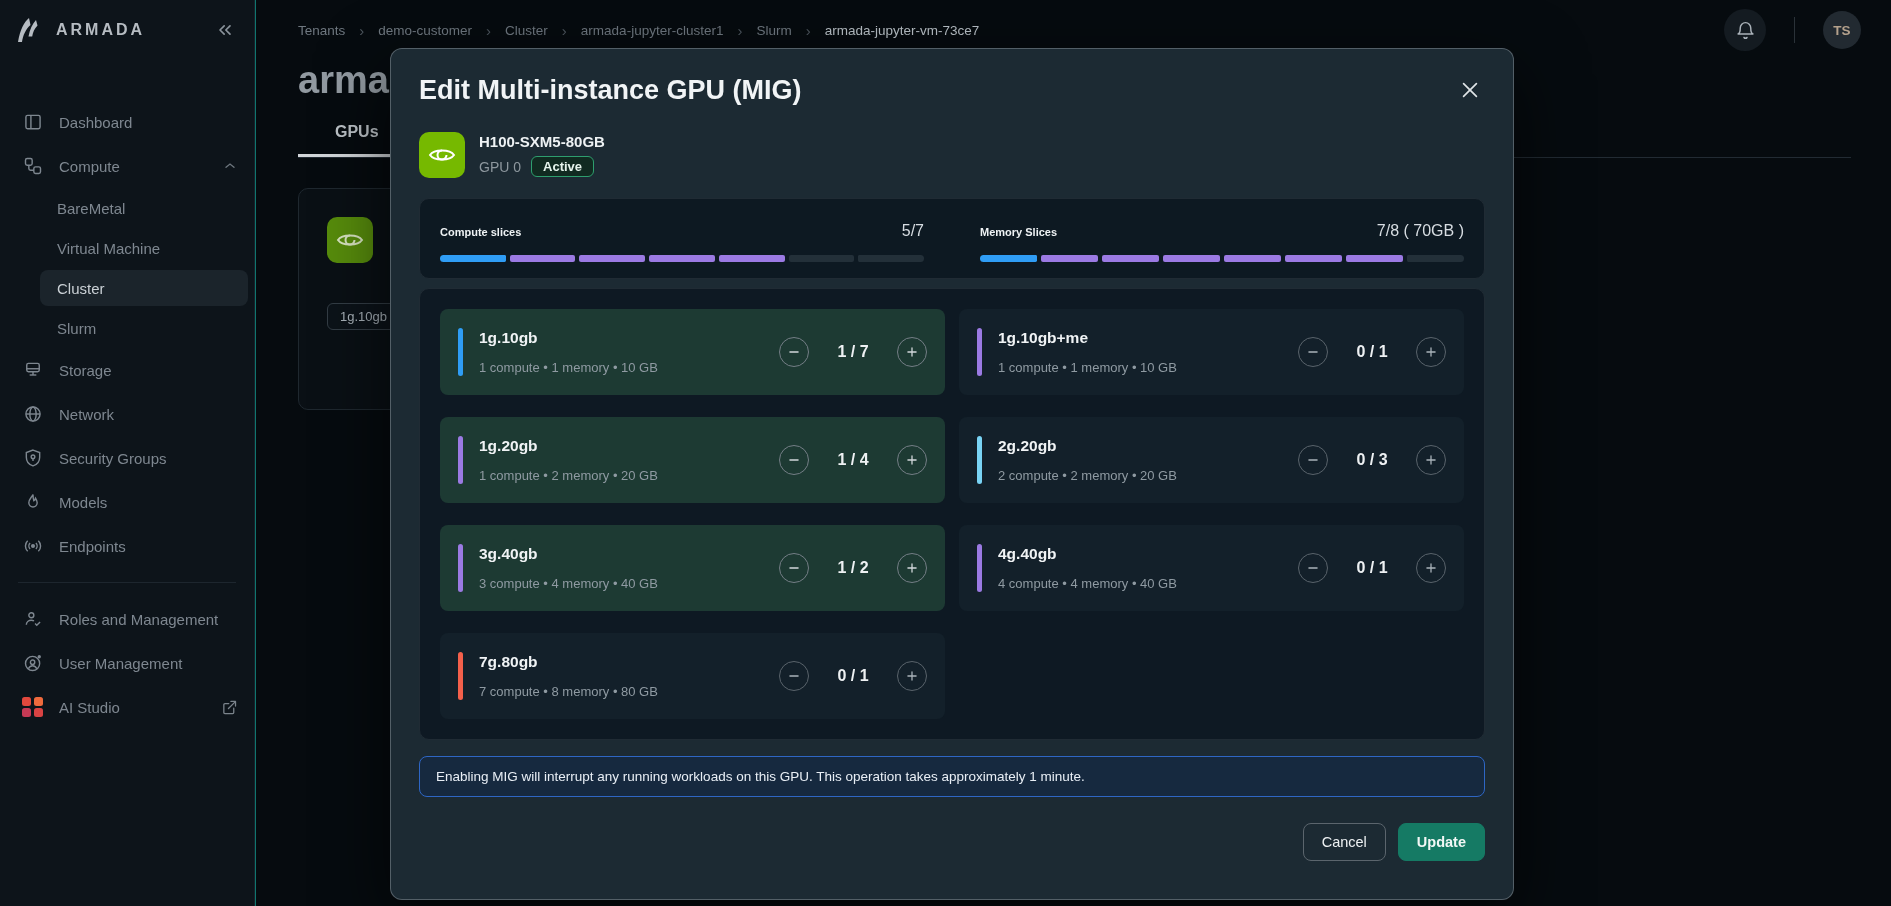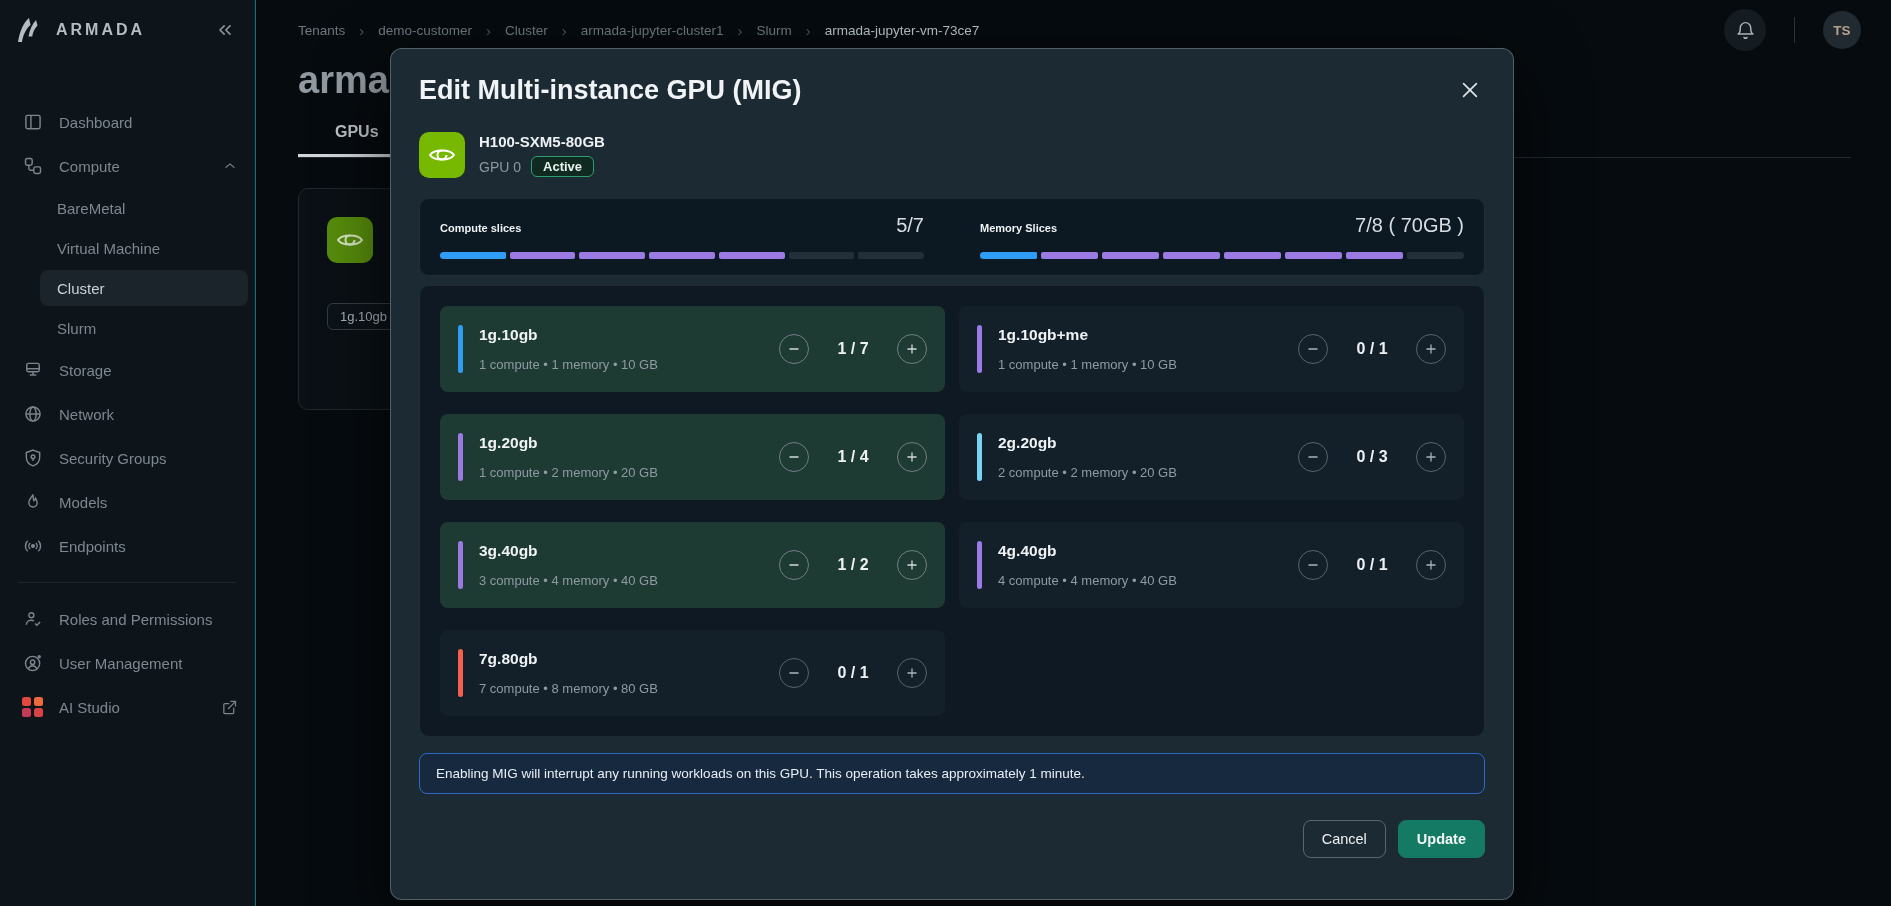--- a/index.html
+++ b/index.html
@@ -60,21 +60,21 @@
   .gpu-row { margin-top:26px; display:flex; gap:14px; align-items:center; }
   .gpu-meta-name { font-size:15px; font-weight:600; color:#eef2f4; }
   .gpu-meta-sub { margin-top:6px; display:flex; align-items:center; gap:10px; }
   .gpu-index { font-size:14px; color:#8d979e; }
   .badge { padding:2px 11px; border:1px solid #2e9e6e; border-radius:6px; background:#112a21; color:#e6f4ec; font-size:13px; font-weight:600; }
 
   .usage-panel { margin-top:20px; background:#0d1922; border:1px solid #202b34; border-radius:10px; padding:15px 20px 16px 20px; display:flex; gap:56px; }
   .usage-col { flex:1; }
   .usage-head { display:flex; align-items:baseline; }
   .usage-label { font-size:11px; font-weight:600; color:#eef2f4; }
-  .usage-value { margin-left:auto; font-size:20px; color:#d7dde2; }
+  .usage-value { margin-left:auto; font-size:16px; color:#d7dde2;margin-top:8px; }
   .usage-bar { margin-top:15px; display:flex; gap:4px; }
   .seg { flex:1; height:7px; border-radius:2px; background:#233039; }
   .seg.first { border-top-left-radius:5px; border-bottom-left-radius:5px; }
   .seg.last { border-top-right-radius:5px; border-bottom-right-radius:5px; }
 
   .slices-panel { margin-top:9px; background:#0e1923; border:1px solid #202b34; border-radius:10px; padding:20px; display:grid; grid-template-columns:1fr 1fr; gap:22px 14px; }
   .slice-card { display:flex; align-items:center; gap:16px; height:86px; padding:0 18px; border-radius:8px; background:#13202a; }
   .slice-card.selected { background:#1d3a33; }
   .accent { width:5px; height:48px; border-radius:3px; flex:0 0 auto; }
   .slice-info { min-width:0; }
@@ -200,21 +200,21 @@
       </div>
       <div class="nav-divider"></div>
       <div class="nav-item">
         <span class="nav-icon">
             <svg viewBox="0 0 24 24" fill="none" stroke="currentColor" stroke-width="1.7">
               <circle cx="10" cy="7.5" r="3"></circle>
               <path d="M4 19 c0-3.3 2.7-5.5 6-5.5 1.2 0 2.3.3 3.2.8"></path>
               <polyline points="14.5 17.5 16.5 19.5 20.5 15.5"></polyline>
             </svg>
           </span>
-        <span class="nav-label">Roles and Permissions</span>
+        <span class="nav-label">Roles and Management</span>
       </div>
       <div class="nav-item">
         <span class="nav-icon">
             <svg viewBox="0 0 24 24" fill="none" stroke="currentColor" stroke-width="1.7">
               <circle cx="11.5" cy="12.5" r="8.5"></circle>
               <circle cx="11.5" cy="11" r="2.6"></circle>
               <path d="M6.5 19 c1-2.6 2.8-3.8 5-3.8 s4 1.2 5 3.8"></path>
               <circle cx="19.5" cy="4.5" r="2" fill="currentColor" stroke="none"></circle>
             </svg>
           </span>

